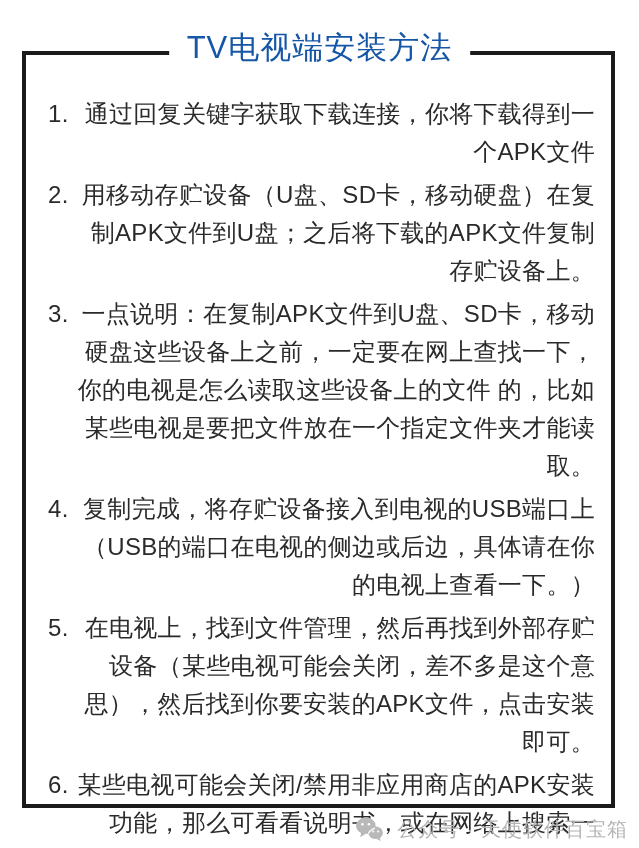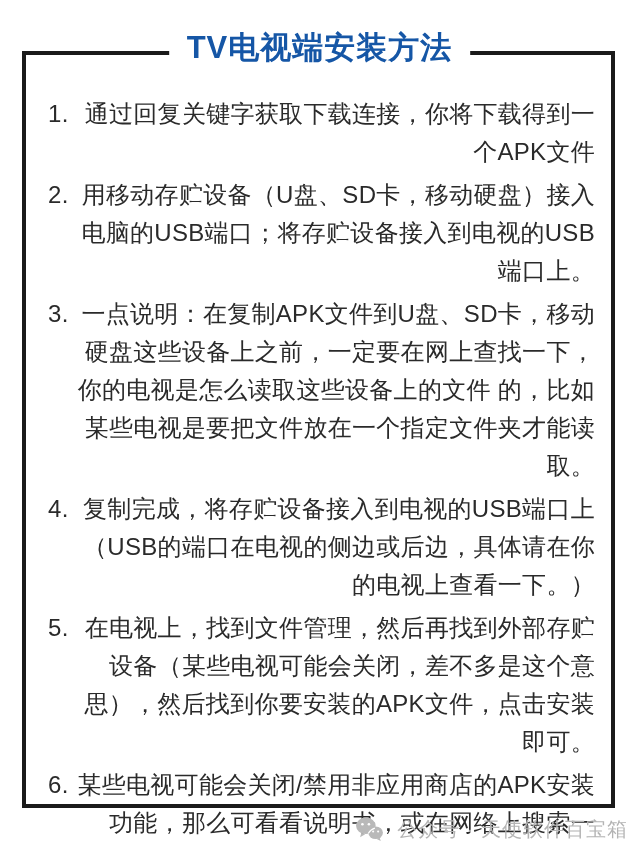--- a/index.html
+++ b/index.html
@@ -26,21 +26,21 @@
   .page-title {
     position: absolute;
     top: 29px;
     left: 50%;
     transform: translateX(-50%);
     z-index: 2;
     background: #ffffff;
     padding: 0 18px;
     font-size: 31px;
     line-height: 38px;
-    font-weight: 700;
+    font-weight: 400;
     letter-spacing: 1px;
     color: #1556a6;
     white-space: nowrap;
   }
   .steps {
     list-style: none;
     padding: 40px 16px 0 22px;
   }
   .steps li {
     display: flex;
@@ -86,21 +86,21 @@
   <div class="page-title">TV电视端安装方法</div>
 
   <div class="instruction-box">
     <ol class="steps">
       <li>
         <span class="step-num">1.</span>
         <span class="step-text">通过回复关键字获取下载连接，你将下载得到一个APK文件</span>
       </li>
       <li>
         <span class="step-num">2.</span>
-        <span class="step-text">用移动存贮设备（U盘、SD卡，移动硬盘）接入电脑的USB端口；将存贮设备接入到电视的USB端口上。</span>
+        <span class="step-text">用移动存贮设备（U盘、SD卡，移动硬盘）在复制APK文件到U盘；之后将下载的APK文件复制存贮设备上。</span>
       </li>
       <li>
         <span class="step-num">3.</span>
         <span class="step-text">一点说明：在复制APK文件到U盘、SD卡，移动硬盘这些设备上之前，一定要在网上查找一下，你的电视是怎么读取这些设备上的文件 的，比如某些电视是要把文件放在一个指定文件夹才能读取。</span>
       </li>
       <li>
         <span class="step-num">4.</span>
         <span class="step-text">复制完成，将存贮设备接入到电视的USB端口上（USB的端口在电视的侧边或后边，具体请在你的电视上查看一下。）</span>
       </li>
       <li>

